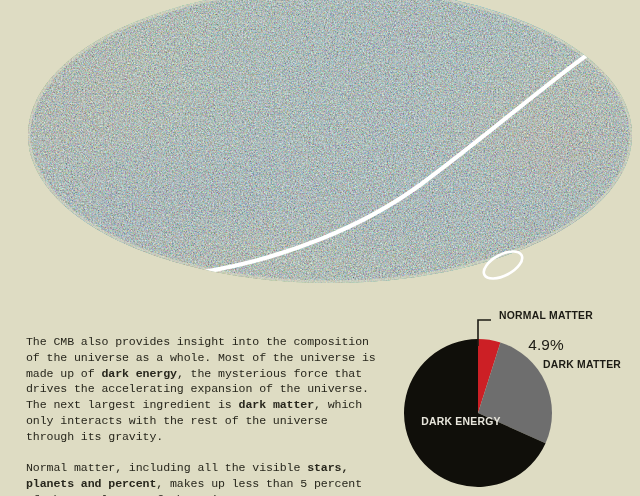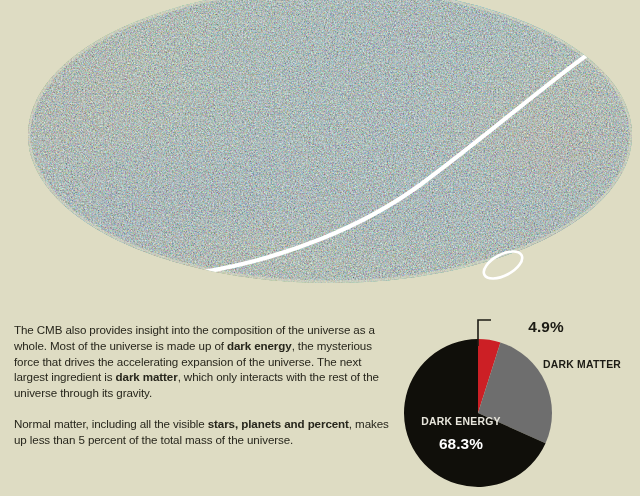--- a/index.html
+++ b/index.html
@@ -41,21 +41,22 @@
     position: absolute;
     left: 14px;
     top: 322px;
     width: 378px;
     color: #27261c;
     font-size: 11.6px;
     line-height: 15.8px;
     letter-spacing: -0.1px;
   }
   #explanatory-text p {
-    margin: 0;
+    margin: 12px;
+    font-family: Liberation Mono, monospace;
   }
   #explanatory-text p + p {
     margin-top: 15.5px;
   }
   #explanatory-text b {
     font-weight: bold;
   }
 
   
   #composition-pie-figure {
@@ -81,23 +82,23 @@
   }
   .pie-callout .cl-name {
     display: block;
     font-size: 10.4px;
     font-weight: bold;
     letter-spacing: 0.25px;
   }
   .pie-callout .cl-value {
     display: block;
     font-size: 15.4px;
-    font-weight: bold;
+    font-weight: normal;
     letter-spacing: 0.1px;
-    margin-top: 9px;
+    margin-top: 16px;
   }
 
   #callout-normal-matter {
     left: 90px;
     top: 4px;
     width: 120px;
   }
   #callout-dark-matter {
     left: 132px;
     top: 53px;
@@ -232,26 +233,26 @@
     <svg id="composition-pie-svg" width="244" height="190" viewBox="0 0 244 190" xmlns="http://www.w3.org/2000/svg">
       <g id="pie-slices">
           <path d="M 82 107 L 82 33 A 74 74 0 0 1 104.42460995282528 36.47952872772581 Z" fill="#cc1f25"></path>
           <path d="M 82 107 L 104.42460995282528 36.47952872772581 A 74 74 0 0 1 149.5391774678592 137.24003153048983 Z" fill="#6e6e6e"></path>
           <path d="M 82 107 L 149.5391774678592 137.24003153048983 A 74 74 0 1 1 81.99999999999999 33 Z" fill="#100f0a"></path>
         </g>
       <path id="normal-matter-leader" d="M 82 40 L 82 14 L 95 14" fill="none" stroke="#1c1b14" stroke-width="1.6"></path>
     </svg>
 
     <div class="pie-callout" id="callout-normal-matter">
+      <span class="cl-name">NORMAL MATTER</span>
       <span class="cl-value">4.9%</span>
     </div>
 
     <div class="pie-callout" id="callout-dark-matter">
       <span class="cl-name">DARK MATTER</span>
     </div>
 
     <div class="pie-callout" id="callout-dark-energy">
       <span class="cl-name">DARK ENERGY</span>
-      <span class="cl-value">68.3%</span>
     </div>
   </div>
 
 </div>
 
 </body></html>

